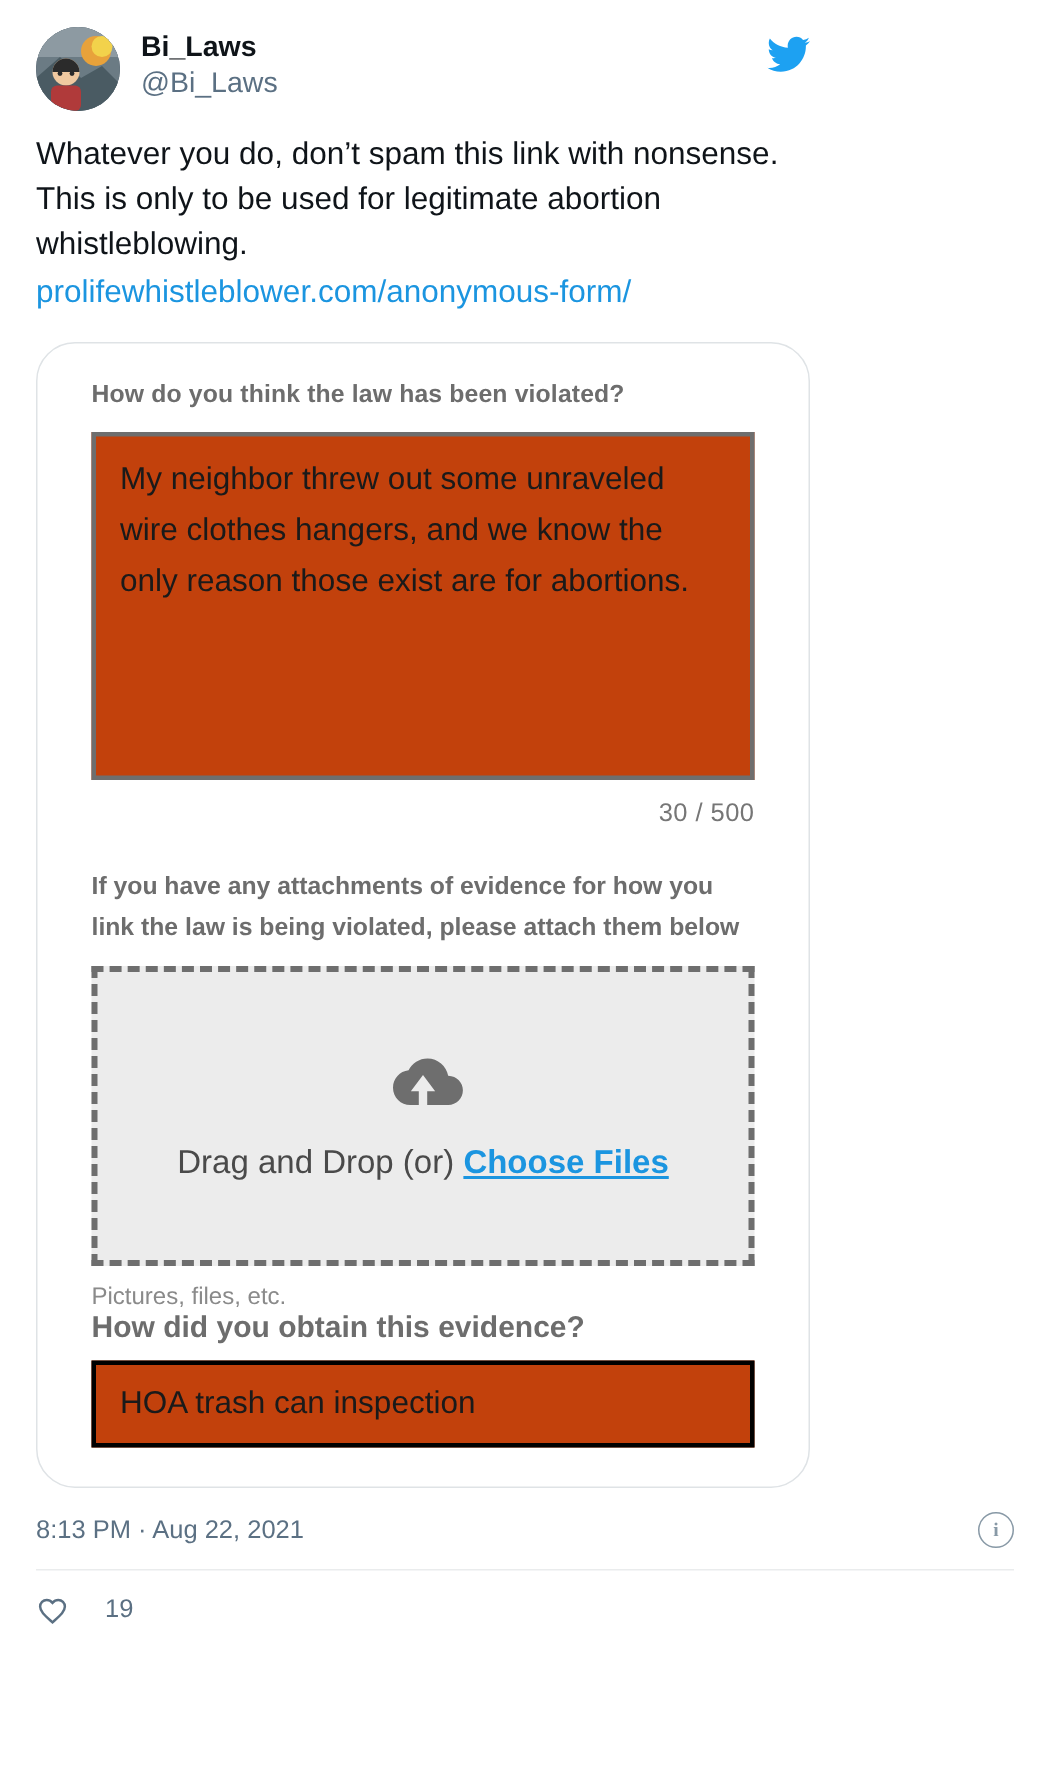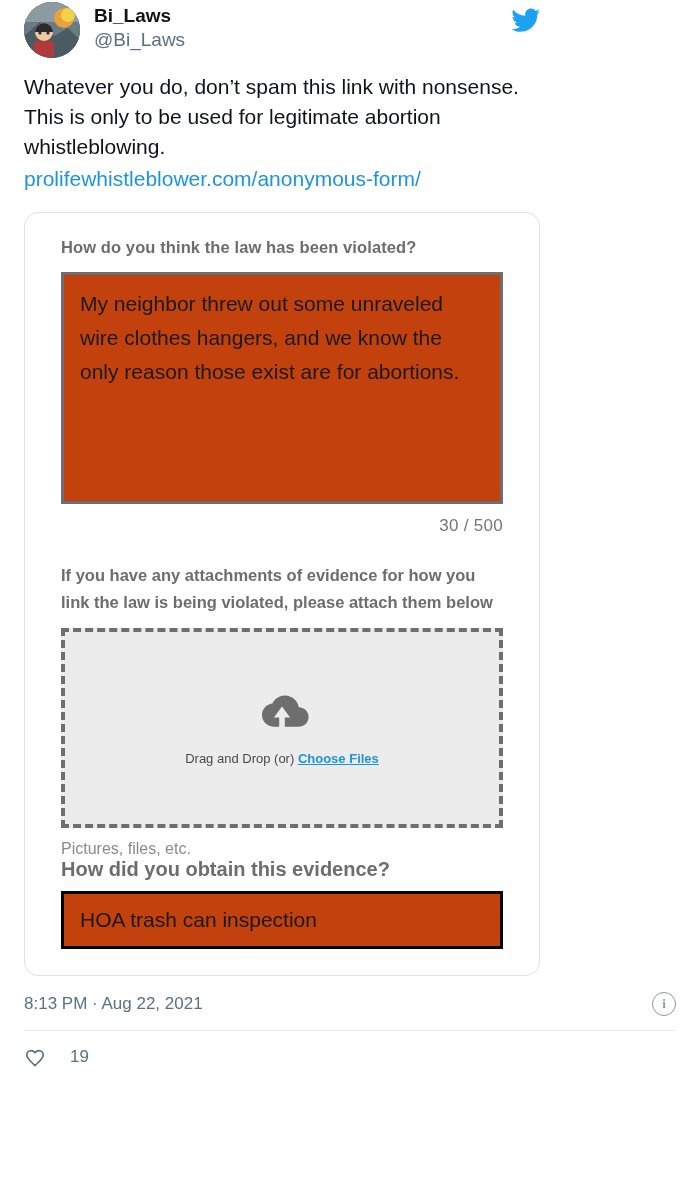--- a/index.html
+++ b/index.html
@@ -10,21 +10,21 @@
   body {
     width: 700px;
     height: 1190px;
     font-family: "Liberation Sans", sans-serif;
     color: #0f1419;
     -webkit-font-smoothing: antialiased;
   }
   .tweet {
     width: 564px;
     box-sizing: border-box;
-    padding: 2px 24px 0 24px;
+    padding: 18px 24px 0 24px;
   }
   .tweet-header {
     display: flex;
     align-items: flex-start;
     position: relative;
   }
   .avatar {
     width: 56px;
     height: 56px;
     border-radius: 50%;
@@ -68,21 +68,21 @@
     color: #1b95e0;
     text-decoration: none;
     display: block;
     margin-top: 2px;
     font-size: 21px;
     line-height: 30px;
   }
   .card {
     margin: 18px 0 0 0;
     border: 1px solid #dfe3e6;
-    border-radius: 14px;
+    border-radius: 26px;
     background: #ffffff;
     box-sizing: border-box;
     padding: 22px 36px 26px 36px;
     overflow: hidden;
   }
   .field-label {
     font-size: 16.5px;
     font-weight: bold;
     color: #6d6d6d;
     line-height: 25px;
@@ -122,21 +122,21 @@
     box-sizing: border-box;
     display: flex;
     flex-direction: column;
     align-items: center;
     justify-content: center;
   }
   .cloud-icon {
     margin-bottom: 16px;
   }
   .drop-text {
-    font-size: 13px;
+    font-size: 22px;
     color: #4a4a4a;
   }
   .choose-files {
     color: #1b95e0;
     font-weight: bold;
     text-decoration: underline;
     cursor: pointer;
   }
   .hint {
     margin-top: 12px;

